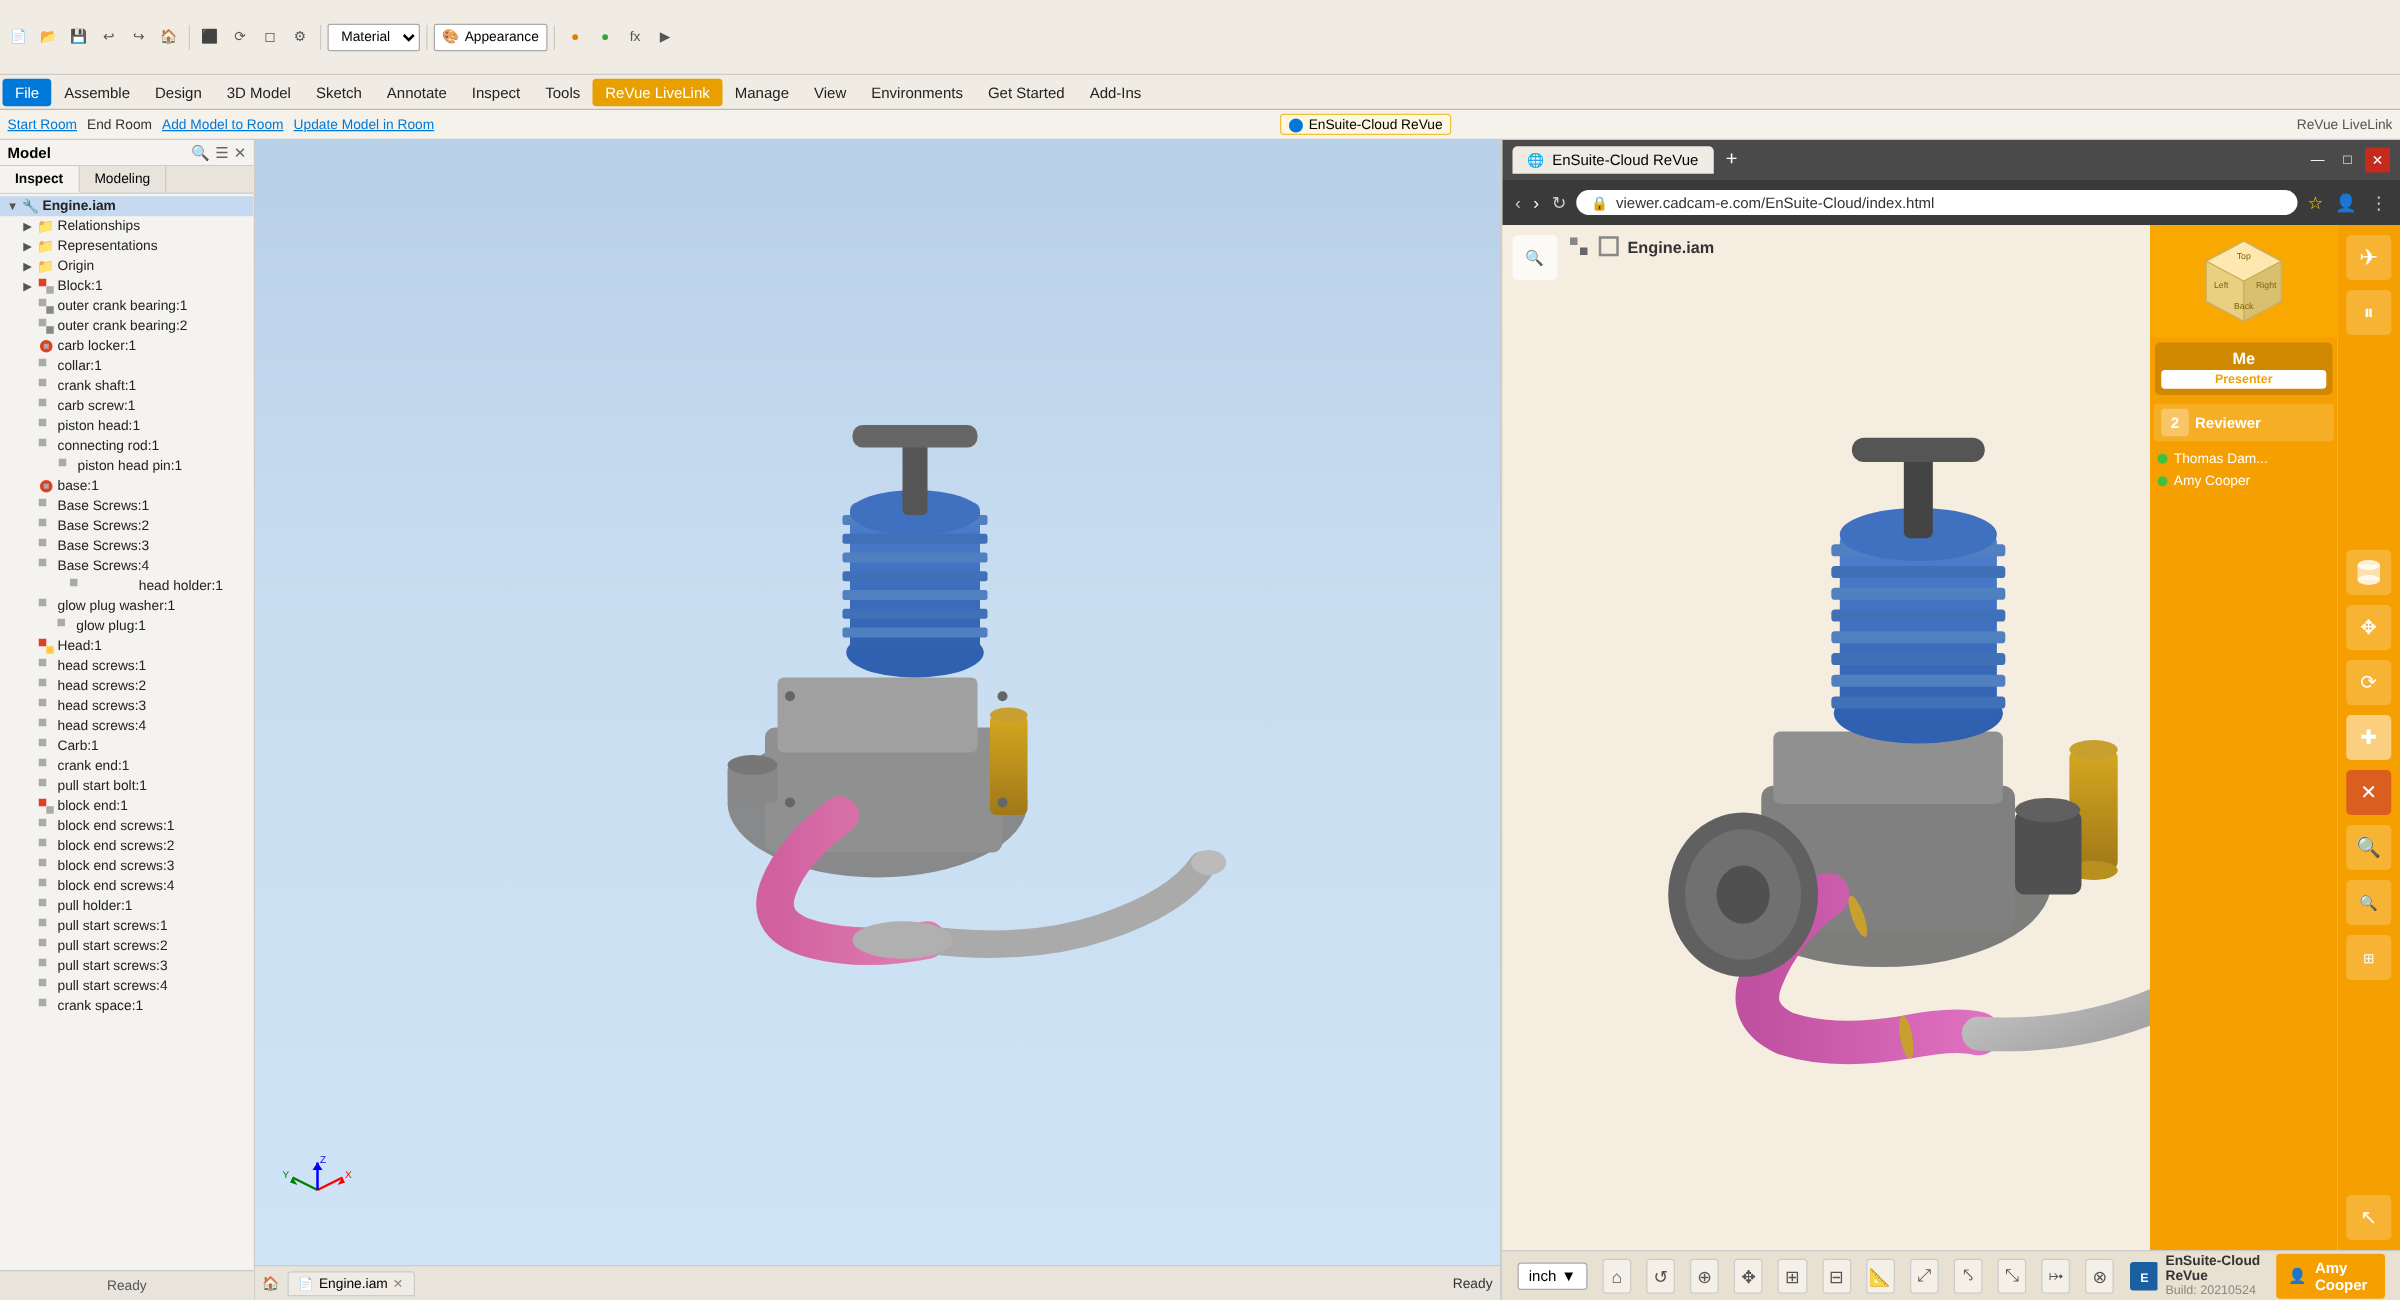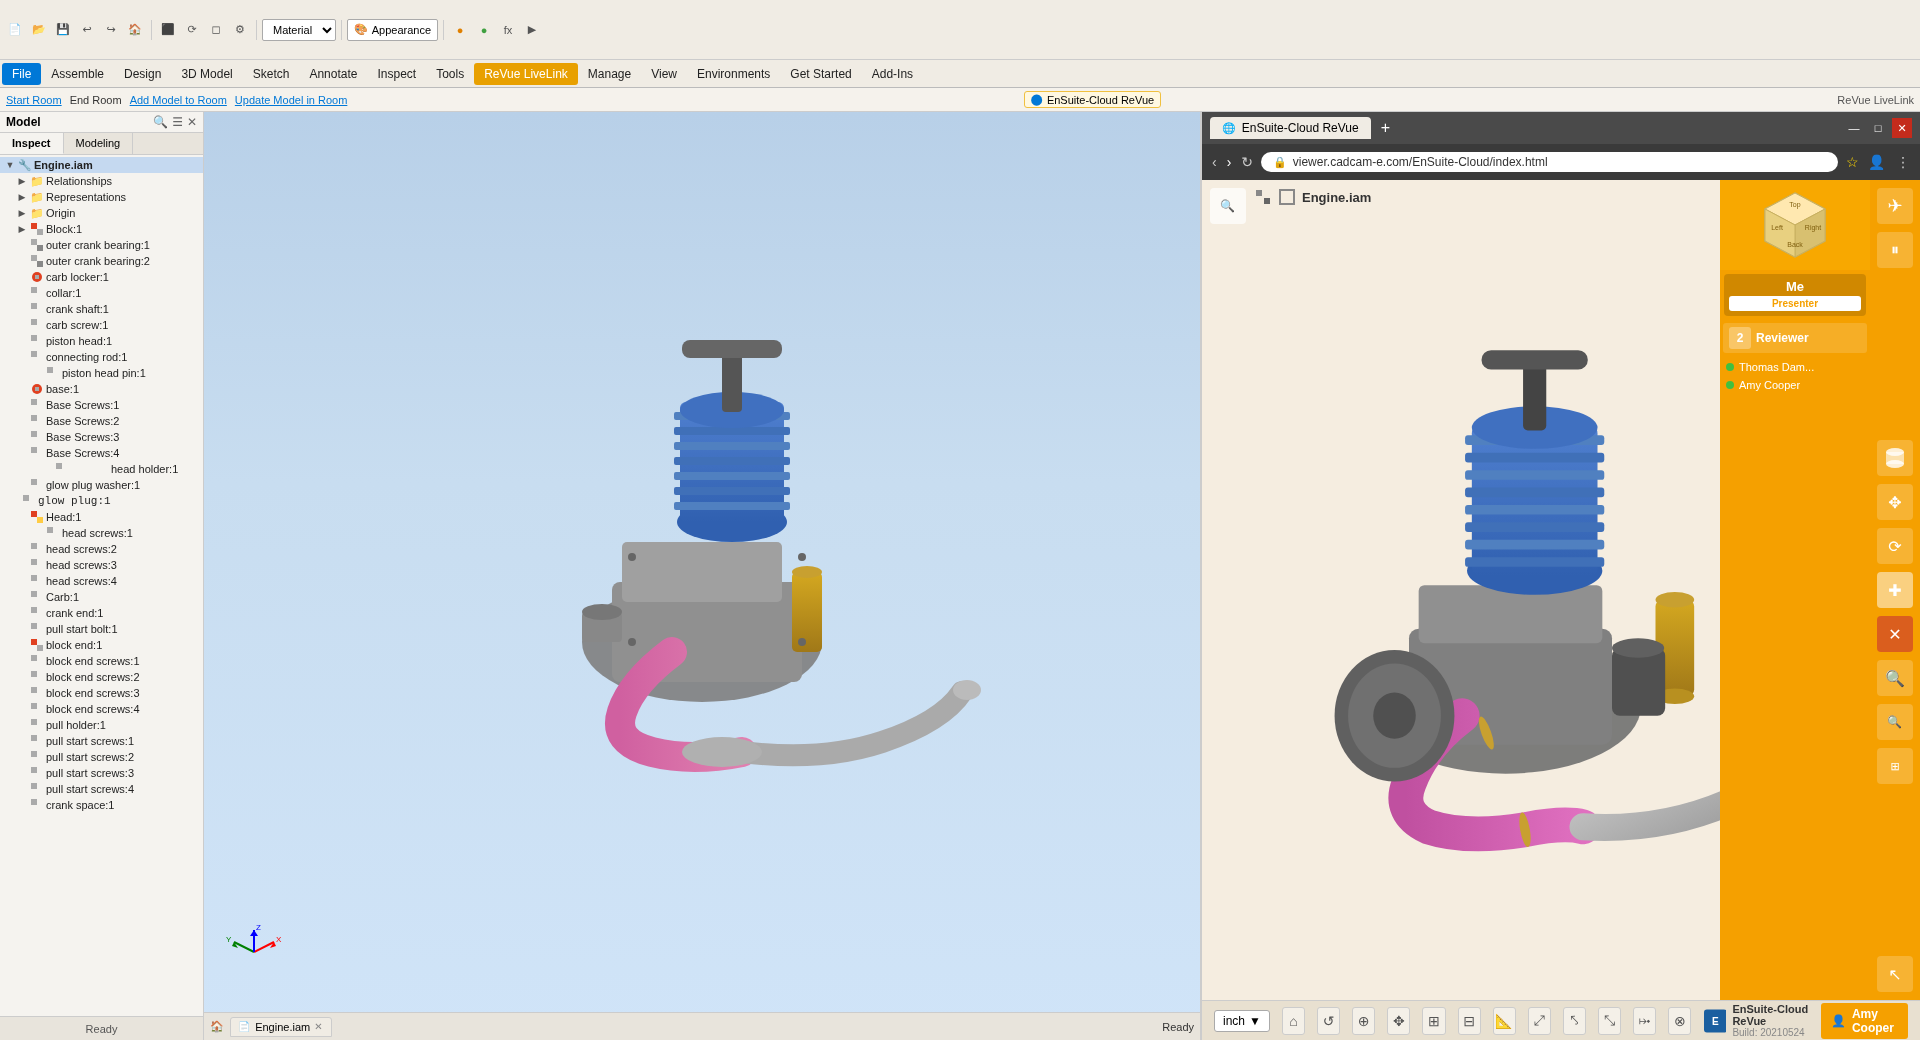--- a/index.html
+++ b/index.html
@@ -680,40 +680,40 @@
       </div>
       <div class="tree-item" style="padding-left:16px;">
         <div class="tree-expand" style="width:12px;"></div>
         <div class="tree-icon">
             <svg width="14" height="14">
               <rect x="1" y="1" width="6" height="6" fill="#aaa"></rect>
             </svg>
           </div>
         <span>glow plug washer:1</span>
       </div>
-      <div class="tree-item" style="padding-left:8px;font-family:Liberation Mono, monospace;">
+      <div class="tree-item" style="padding-left:31px;">
         <div class="tree-expand" style="width:12px;"></div>
         <div class="tree-icon">
             <svg width="14" height="14">
               <rect x="1" y="1" width="6" height="6" fill="#aaa"></rect>
             </svg>
           </div>
         <span>glow plug:1</span>
       </div>
       <div class="tree-item" style="padding-left:16px;">
         <div class="tree-expand" style="width:12px;"></div>
         <div class="tree-icon">
             <svg width="14" height="14">
               <rect x="1" y="1" width="6" height="6" fill="#e04020"></rect>
               <rect x="7" y="7" width="6" height="6" fill="#ffcc44"></rect>
             </svg>
           </div>
         <span>Head:1</span>
       </div>
-      <div class="tree-item" style="padding-left:32px;">
+      <div class="tree-item" style="padding-left:16px;">
         <div class="tree-expand" style="width:12px;"></div>
         <div class="tree-icon">
             <svg width="14" height="14">
               <rect x="1" y="1" width="6" height="6" fill="#aaa"></rect>
             </svg>
           </div>
         <span>head screws:1</span>
       </div>
       <div class="tree-item" style="padding-left:16px;">
         <div class="tree-expand" style="width:12px;"></div>

